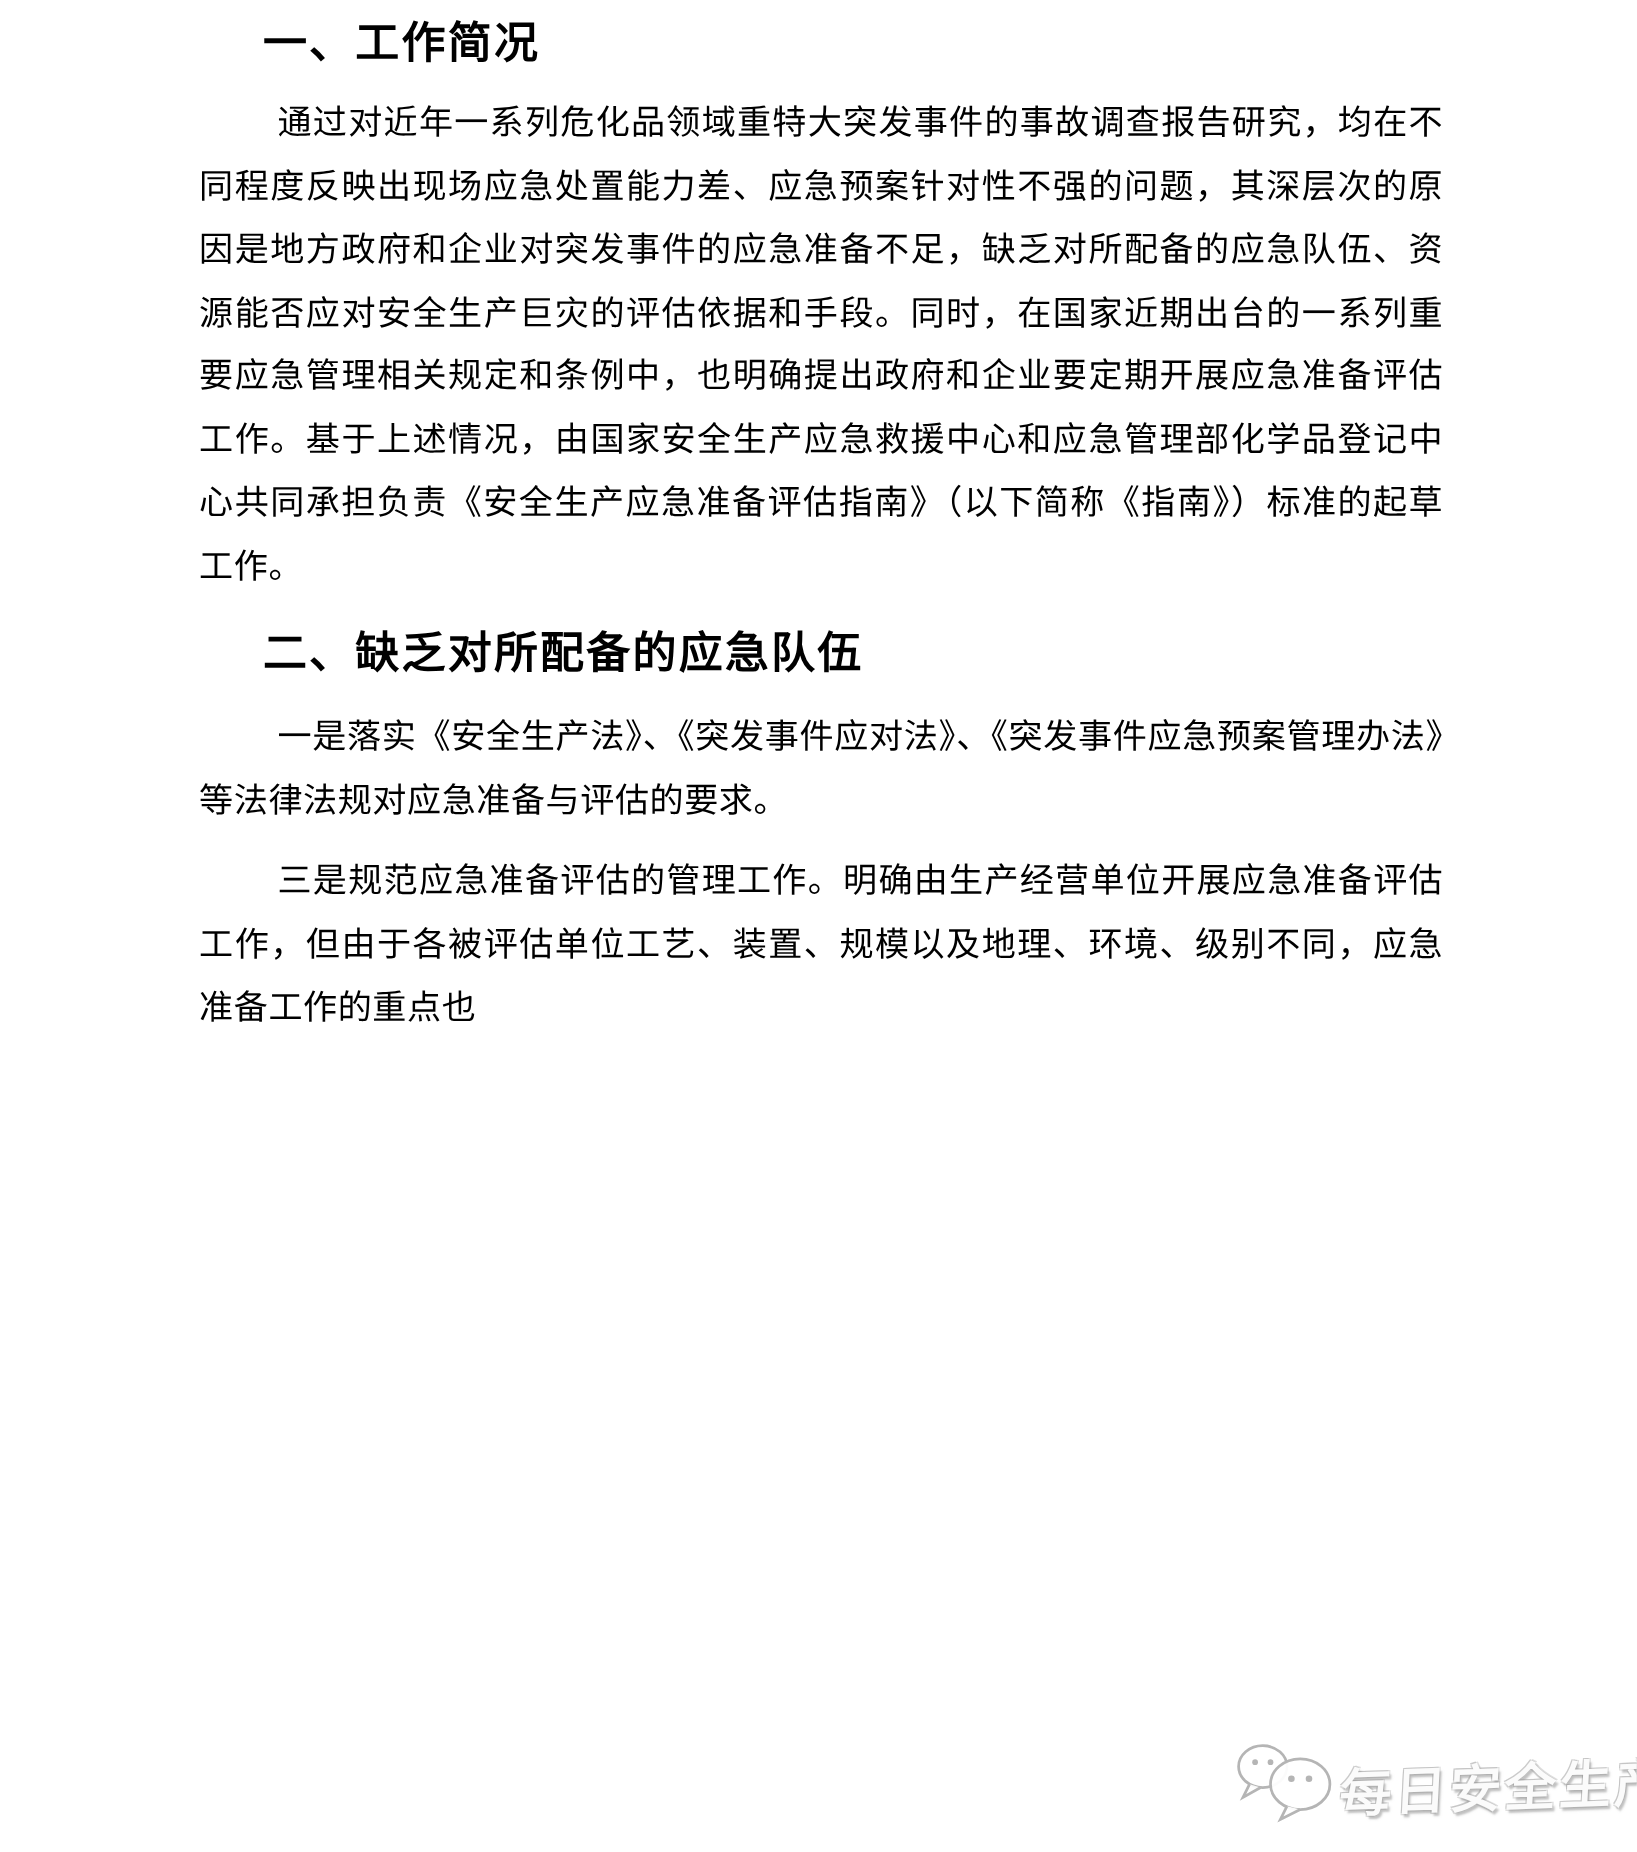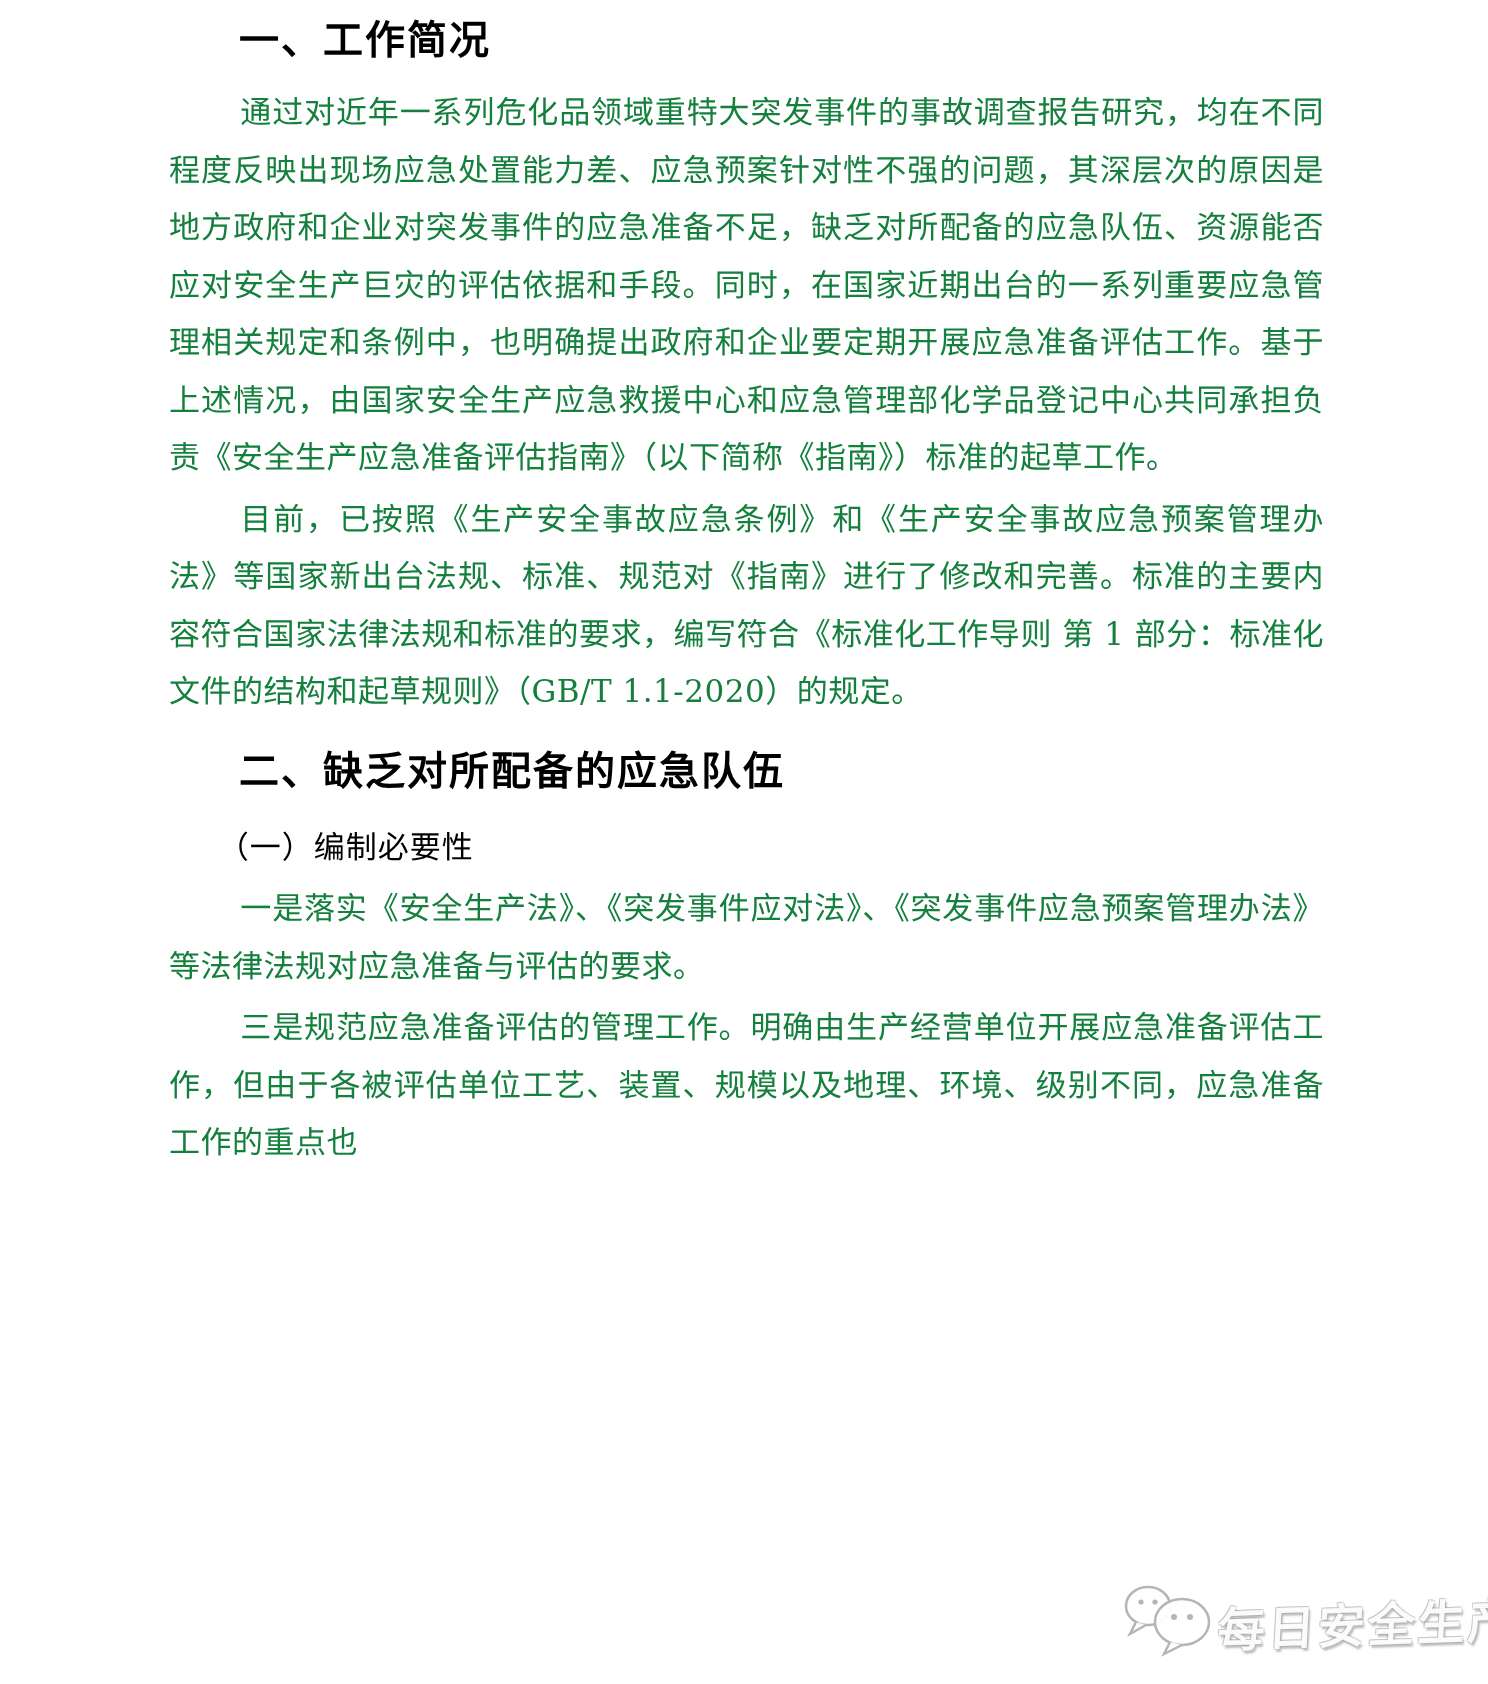--- a/index.html
+++ b/index.html
@@ -32,25 +32,25 @@
     letter-spacing: 2px;
     color: #000000;
   }
   h1.sec-title.second {
     margin-top: 24px;
     margin-bottom: 22px;
   }
   p.body-para {
     font-size: 31px;
     line-height: 57.5px;
-    margin: 4px;
+    margin: 16px;
     text-align: justify;
     text-indent: 2.3em;
     letter-spacing: 0.5px;
-    color: #15803d;
+    color: #000000;
   }
   p.subheading {
     font-size: 31px;
     line-height: 57.5px;
     margin: 0;
     text-indent: 1.7em;
     letter-spacing: 1px;
     color: #000000;
   }
   .watermark {
@@ -86,27 +86,25 @@
 <body>
 
 <div class="page">
 
   <section>
     <h1 class="sec-title">一、工作简况</h1>
 
     <p class="body-para">通过对近年一系列危化品领域重特大突发事件的事故调查报告研究，均在不同程度反映出现场应急处置能力差、应急预案针对性不强的问题，其深层次的原因是地方政府和企业对突发事件的应急准备不足，缺乏对所配备的应急队伍、资源能否应对安全生产巨灾的评估依据和手段。同时，在国家近期出台的一系列重要应急管理相关规定和条例中，也明确提出政府和企业要定期开展应急准备评估工作。基于上述情况，由国家安全生产应急救援中心和应急管理部化学品登记中心共同承担负责《安全生产应急准备评估指南》（以下简称《指南》）标准的起草工作。</p>
 
 
-    <p class="body-para">目前，已按照《生产安全事故应急条例》和《生产安全事故应急预案管理办法》等国家新出台法规、标准、规范对《指南》进行了修改和完善。标准的主要内容符合国家法律法规和标准的要求，编写符合《标准化工作导则 第 1 部分：标准化文件的结构和起草规则》（GB/T 1.1-2020）的规定。</p>
   </section>
 
   <section>
     <h1 class="sec-title second">二、缺乏对所配备的应急队伍</h1>
 
-    <p class="subheading">（一）编制必要性</p>
 
     <p class="body-para">一是落实《安全生产法》、《突发事件应对法》、《突发事件应急预案管理办法》等法律法规对应急准备与评估的要求。</p>
 
 
     <p class="body-para">三是规范应急准备评估的管理工作。明确由生产经营单位开展应急准备评估工作，但由于各被评估单位工艺、装置、规模以及地理、环境、级别不同，应急准备工作的重点也</p>
   </section>
 
   <div class="watermark">
     <svg class="wm-icon" viewBox="0 0 92 78" xmlns="http://www.w3.org/2000/svg">
 

